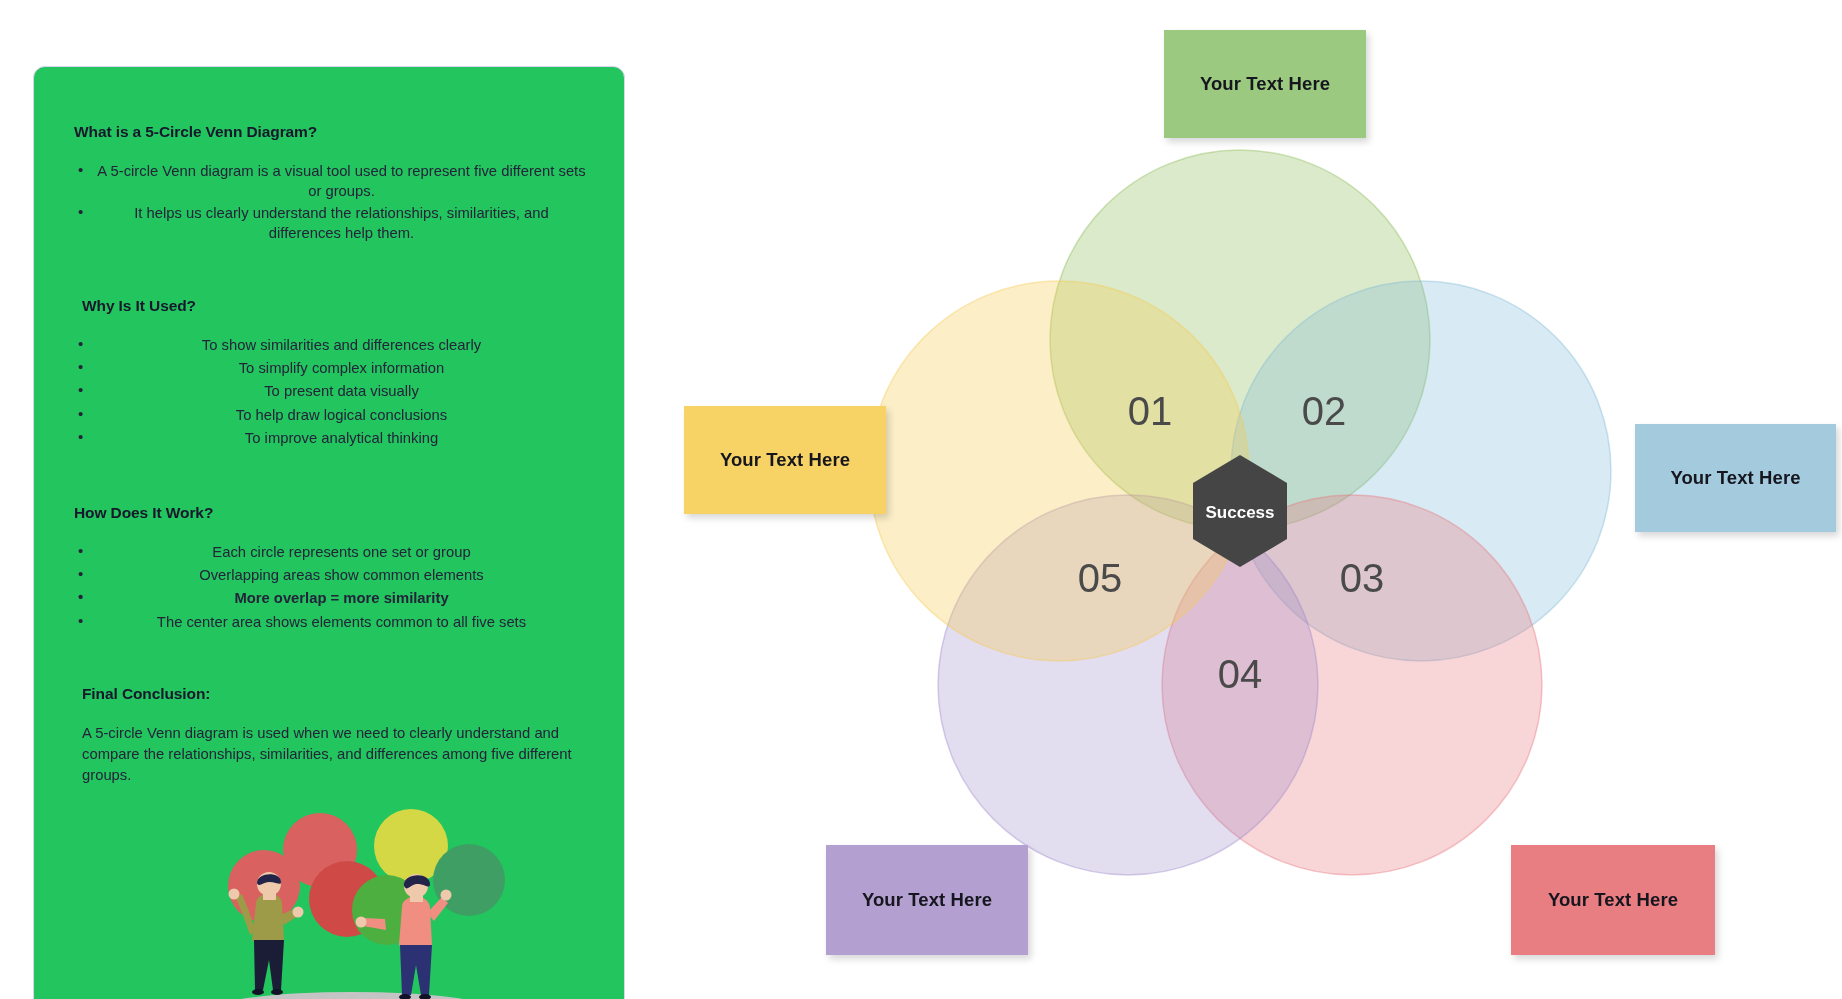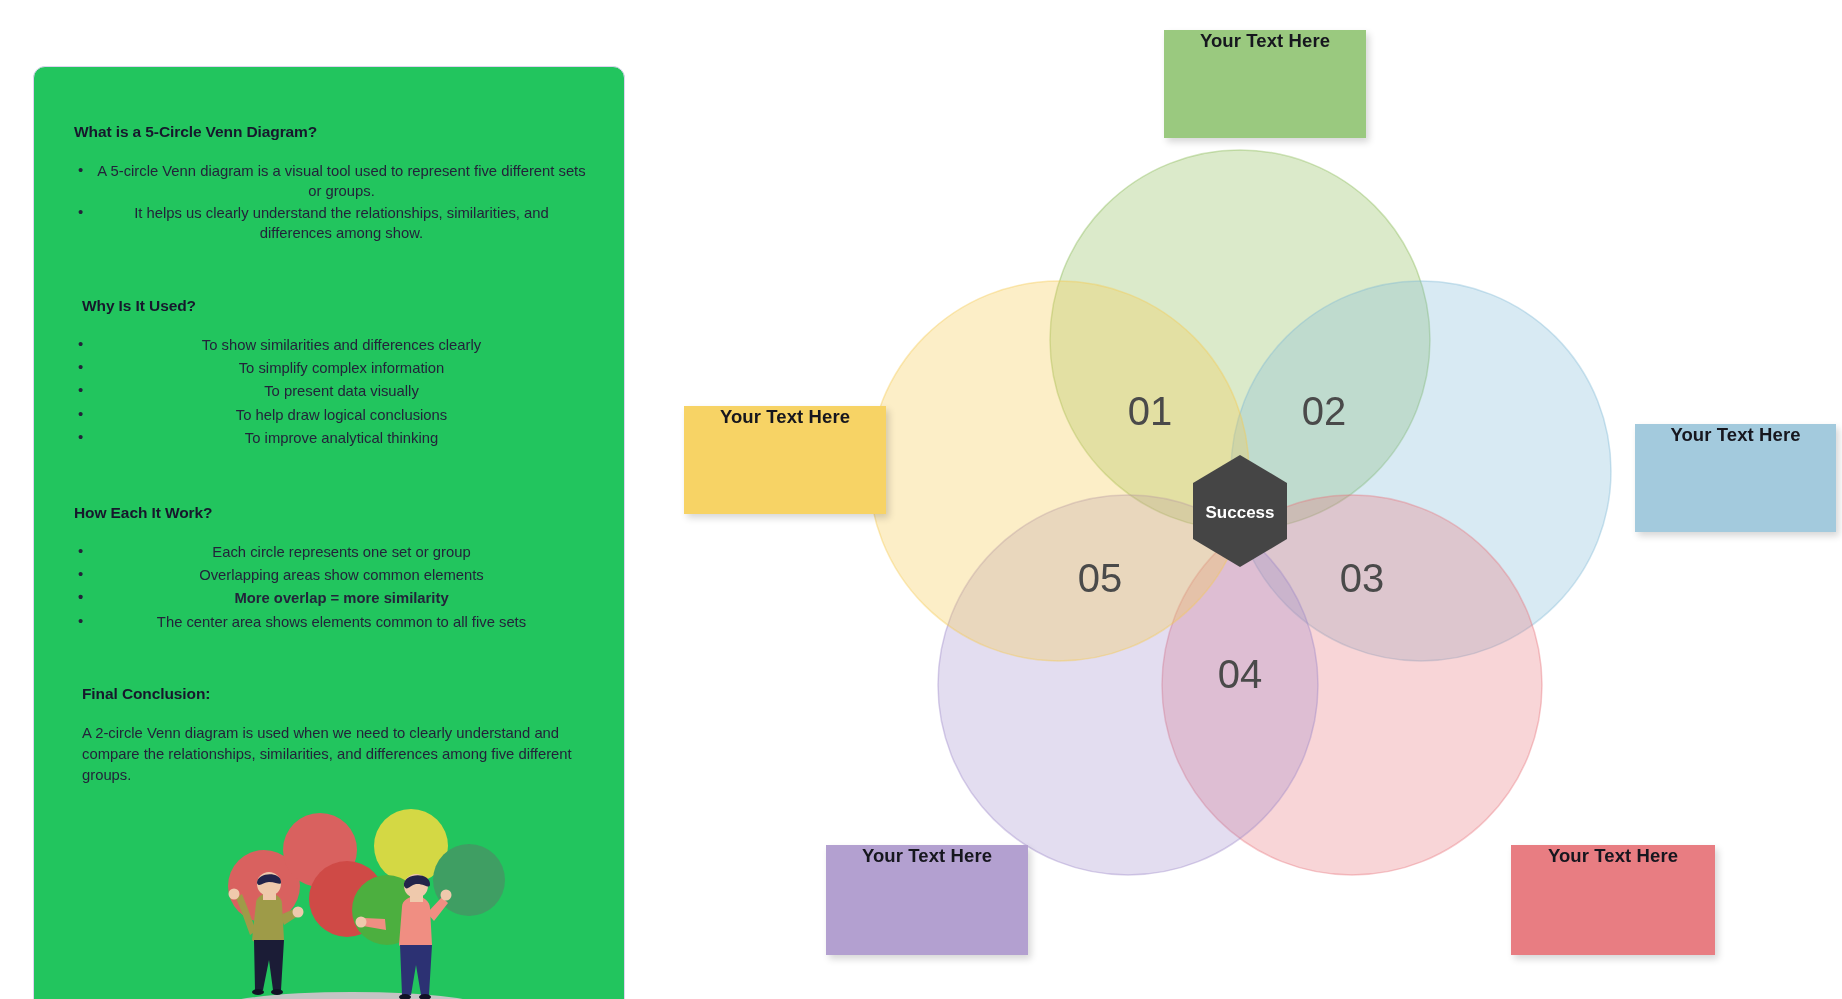--- a/index.html
+++ b/index.html
@@ -97,20 +97,21 @@
   .venn-svg {
     position: absolute;
     left: 0;
     top: 0;
   }
 
   
   .label-box {
     position: absolute;
     display: flex;
+    align-items: center;
     justify-content: center;
     box-shadow: 3px 4px 7px rgba(0,0,0,0.16);
     box-sizing: border-box;
   }
   .label-box span {
     font-size: 18.5px;
     font-weight: bold;
     color: #16161e;
     letter-spacing: 0.1px;
   }
@@ -123,54 +124,54 @@
 </head>
 <body>
 
 <div id="info-panel">
   <div class="panel-inner">
 
     <div class="sec-block">
       <div class="sec-title">What is a 5-Circle Venn Diagram?</div>
       <ul class="bullets">
         <li>A 5-circle Venn diagram is a visual tool used to represent five different sets or groups.</li>
-        <li>It helps us clearly understand the relationships, similarities, and differences among show.</li>
+        <li>It helps us clearly understand the relationships, similarities, and differences help them.</li>
       </ul>
     </div>
 
     <div class="gap-a"></div>
 
     <div class="sec-block">
       <div class="sec-title indent">Why Is It Used?</div>
       <ul class="bullets tight">
         <li>To show similarities and differences clearly</li>
         <li>To simplify complex information</li>
         <li>To present data visually</li>
         <li>To help draw logical conclusions</li>
         <li>To improve analytical thinking</li>
       </ul>
     </div>
 
     <div class="gap-b"></div>
 
     <div class="sec-block">
-      <div class="sec-title">How Each It Work?</div>
+      <div class="sec-title">How Does It Work?</div>
       <ul class="bullets tight">
         <li>Each circle represents one set or group</li>
         <li>Overlapping areas show common elements</li>
         <li class="bold">More overlap = more similarity</li>
         <li>The center area shows elements common to all five sets</li>
       </ul>
     </div>
 
     <div class="gap-c"></div>
 
     <div class="sec-block">
       <div class="sec-title indent">Final Conclusion:</div>
-      <p class="para">A 2-circle Venn diagram is used when we need to clearly understand and compare the relationships, similarities, and differences among five different groups.</p>
+      <p class="para">A 5-circle Venn diagram is used when we need to clearly understand and compare the relationships, similarities, and differences among five different groups.</p>
     </div>
 
   </div>
 
   <svg id="illustration" viewBox="0 0 330 250">
     <ellipse cx="168" cy="225" rx="140" ry="18" fill="#c4c4c4"></ellipse>
     <circle cx="80" cy="101" r="36" fill="#d9615f"></circle>
     <circle cx="136" cy="65" r="37" fill="#d9615f"></circle>
     <circle cx="163" cy="114" r="38" fill="#cf4a46"></circle>
     <circle cx="227" cy="61" r="37" fill="#d4d844"></circle>

